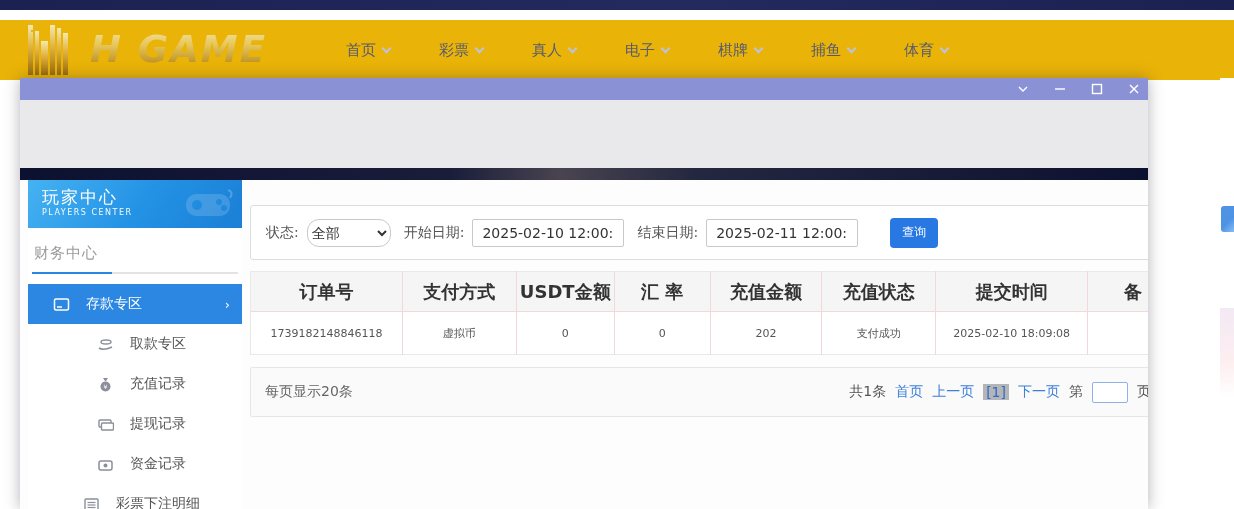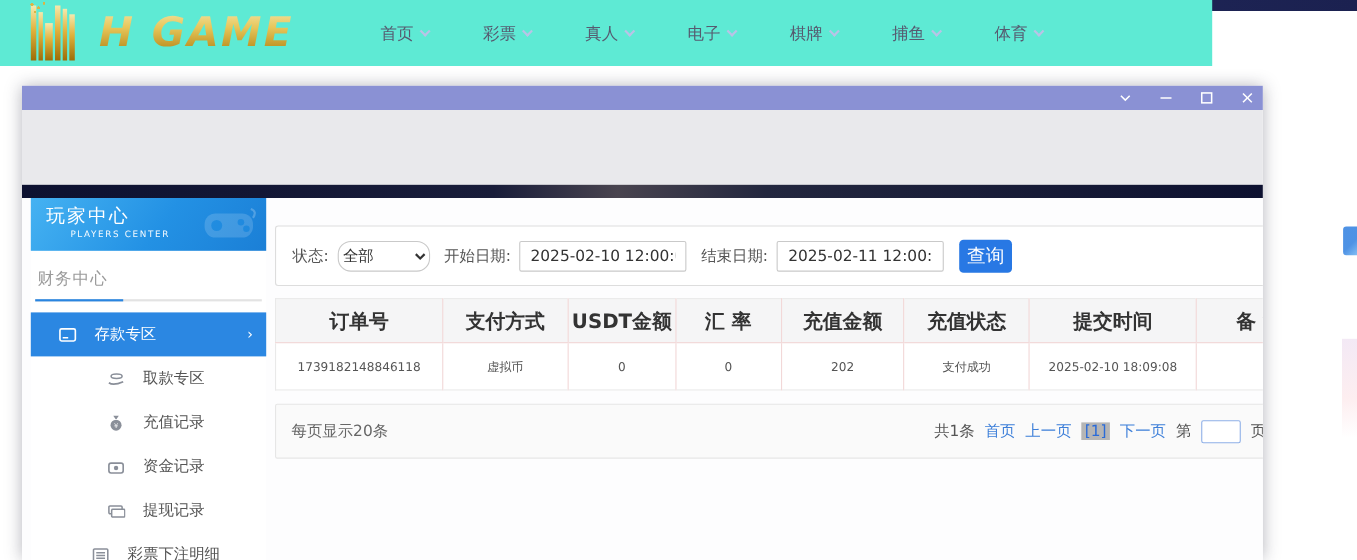--- a/index.html
+++ b/index.html
@@ -3,22 +3,22 @@
 <meta charset="utf-8">
 <style>
   * { margin:0; padding:0; box-sizing:border-box; }
   html,body { width:1234px; height:509px; overflow:hidden; background:#fff;
     font-family:"DejaVu Sans","Liberation Sans",sans-serif; }
   .page { position:relative; width:1234px; height:509px; }
 
   
   .top-strip { position:absolute; top:0; left:0; width:1234px; height:10px;
     background:linear-gradient(90deg,#1b2150,#232a5e 55%,#1b2150); }
-  .site-header { position:absolute; top:0; left:0; width:1102px; height:60px;
-    background:#5eead4; display:flex; align-items:center; }
+  .site-header { position:absolute; top:20px; left:0; width:1234px; height:60px;
+    background:#eab308; display:flex; align-items:center; }
   .logo { display:flex; align-items:flex-end; margin-left:28px; width:260px; }
   .logo-mark { position:relative; width:56px; height:50px; display:flex; align-items:flex-end; gap:2px; }
   .logo-mark i { display:block; background:linear-gradient(180deg,#f5e9ad,#e0b13c 45%,#9c6d08); }
   .logo-mark i:nth-child(1){width:4px;height:46px;}
   .logo-mark i:nth-child(2){width:5px;height:50px;}
   .logo-mark i:nth-child(3){width:4px;height:44px;}
   .logo-mark i:nth-child(4){width:7px;height:34px;}
   .logo-mark i:nth-child(5){width:5px;height:50px;}
   .logo-mark i:nth-child(6){width:4px;height:47px;}
   .logo-mark i:nth-child(7){width:5px;height:42px;}
@@ -55,21 +55,21 @@
   .toolbar-gap { height:68px; background:#e9e9ec; flex:none; }
   .navy-bar { height:12px; flex:none;
     background:linear-gradient(90deg,#0d1130 0%,#191d3a 38%,#49444f 48%,#23273f 60%,#0d1130 100%); }
   .window-content { flex:1; background:#fdfdfe; display:flex; overflow:hidden; }
 
   
   .sidebar { width:214px; margin-left:8px; flex:none; background:#fff; }
   .sidebar-header { height:48px; background:linear-gradient(125deg,#45b2f2 0%,#2391e4 55%,#1b7fd6 100%);
     color:#fff; padding:6px 12px 0 14px; position:relative; overflow:hidden; }
   .sidebar-title { font-size:17px; letter-spacing:2px; line-height:22px; }
-  .sidebar-sub { font-size:8px; letter-spacing:1.5px; opacity:.95;margin-left:22px; }
+  .sidebar-sub { font-size:8px; letter-spacing:1.5px; opacity:.95; }
   .pad-icon { position:absolute; right:8px; top:4px; opacity:.45; }
   .sidebar-section { padding:16px 4px 0 4px; }
   .section-title { font-size:15px; color:#9a9a9a; letter-spacing:1px; padding-left:2px; }
   .section-rule { margin-top:9px; height:2px; background:#e3e3e3; position:relative; }
   .section-rule:before { content:""; position:absolute; left:0; top:0; width:80px; height:2px; background:#2a85e0; }
   .menu { list-style:none; margin-top:10px; }
   .menu-item { height:40px; display:flex; align-items:center; gap:16px; padding:0 12px 0 24px;
     color:#555; font-size:14px; cursor:pointer;justify-content:center; }
   .menu-item .mi-icon { width:18px; height:18px; color:#8a8f99; display:flex; align-items:center; justify-content:center; }
   .menu-item.active { background:#2b87e2; color:#fff; margin:0 0 0 0; }
@@ -86,22 +86,22 @@
 
   .filter-box { margin-top:19px; width:953px; height:55px; border:1px solid #ddd; border-radius:3px;
     display:flex; align-items:center; padding-left:15px; background:#fff; }
   .f-label { font-size:14px; color:#555; }
   .f-select { margin-left:8px; width:84px; height:28px; font-size:14px; color:#333;
     border:1px solid #c9c9c9; border-radius:12px; background:#fff;
     font-family:"DejaVu Sans","Liberation Sans",sans-serif; }
   .f-input { margin-left:8px; width:152px; height:28px; border:1px solid #c9c9c9; border-radius:2px;
     font-size:14px; color:#333; padding:0 9px; font-family:"DejaVu Sans","Liberation Sans",sans-serif; }
   .ml { margin-left:13px; }
-  .btn-query { margin-left:14px; width:48px; height:30px; background:#2878e4; color:#fff; border:none;
-    border-radius:4px; font-size:17px; cursor:pointer; font-family:"DejaVu Sans","Liberation Sans",sans-serif; }
+  .btn-query { margin-left:32px; width:48px; height:30px; background:#2878e4; color:#fff; border:none;
+    border-radius:4px; font-size:12px; cursor:pointer; font-family:"DejaVu Sans","Liberation Sans",sans-serif; }
 
   table.records { margin-top:11px; width:953px; border-collapse:collapse; background:#fff;
     border:1px solid #e9e9e9; }
   table.records th { height:40px; background:#f5f5f6; font-size:18px; color:#333; font-weight:bold;
     border-left:1px solid #f2d8d8; border-bottom:1px solid #f2d8d8; }
   table.records th:first-child { border-left:none; }
   table.records td { height:43px; text-align:center; font-size:11px; color:#555;
     border-left:1px solid #f2d8d8; }
   table.records td:first-child { border-left:none; }
   .c0{width:152px}.c1{width:114px}.c2{width:98px}.c3{width:96px}
@@ -246,34 +246,34 @@
                   <path d="M6 2 h5 l-2 3 h-1 z" fill="currentColor"></path>
                   <circle cx="8.5" cy="10.5" r="5" fill="currentColor"></circle>
                   <text x="8.5" y="13" font-size="6" fill="#fff" text-anchor="middle">¥</text>
                 </svg>
               </span>
               <span>充值记录</span>
             </li>
             <li class="menu-item">
               <span class="mi-icon">
                 <svg width="17" height="17" viewBox="0 0 17 17">
+                  <rect x="2" y="4" width="12" height="7" rx="1" fill="none" stroke="currentColor" stroke-width="1.4"></rect>
+                  <rect x="4.5" y="7" width="12" height="7" rx="1" fill="#fff" stroke="currentColor" stroke-width="1.4"></rect>
+                </svg>
+              </span>
+              <span>提现记录</span>
+            </li>
+            <li class="menu-item">
+              <span class="mi-icon">
+                <svg width="17" height="17" viewBox="0 0 17 17">
                   <rect x="2" y="5" width="13" height="9" rx="2" fill="none" stroke="currentColor" stroke-width="1.5"></rect>
                   <circle cx="8.5" cy="9.5" r="2" fill="currentColor"></circle>
                 </svg>
               </span>
               <span>资金记录</span>
-            </li>
-            <li class="menu-item">
-              <span class="mi-icon">
-                <svg width="17" height="17" viewBox="0 0 17 17">
-                  <rect x="2" y="4" width="12" height="7" rx="1" fill="none" stroke="currentColor" stroke-width="1.4"></rect>
-                  <rect x="4.5" y="7" width="12" height="7" rx="1" fill="#fff" stroke="currentColor" stroke-width="1.4"></rect>
-                </svg>
-              </span>
-              <span>提现记录</span>
             </li>
             <li class="menu-item">
               <span class="mi-icon">
                 <svg width="17" height="17" viewBox="0 0 17 17">
                   <rect x="2" y="3" width="13" height="11" rx="1" fill="none" stroke="currentColor" stroke-width="1.4"></rect>
                   <line x1="4.5" y1="6.5" x2="12.5" y2="6.5" stroke="currentColor" stroke-width="1.2"></line>
                   <line x1="4.5" y1="9" x2="12.5" y2="9" stroke="currentColor" stroke-width="1.2"></line>
                   <line x1="4.5" y1="11.5" x2="12.5" y2="11.5" stroke="currentColor" stroke-width="1.2"></line>
                 </svg>
               </span>

